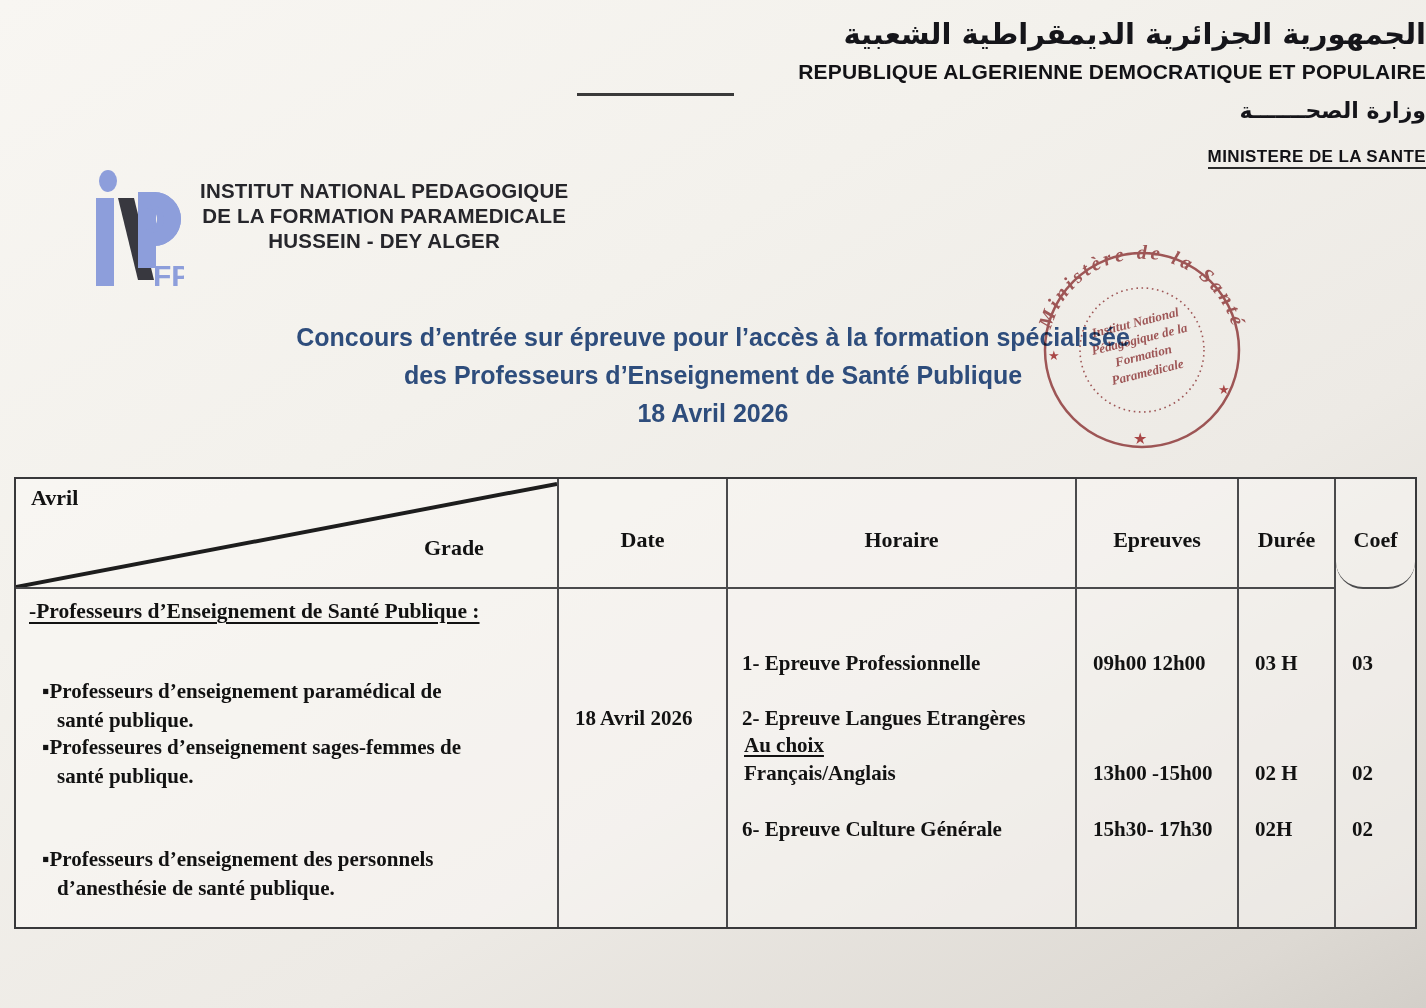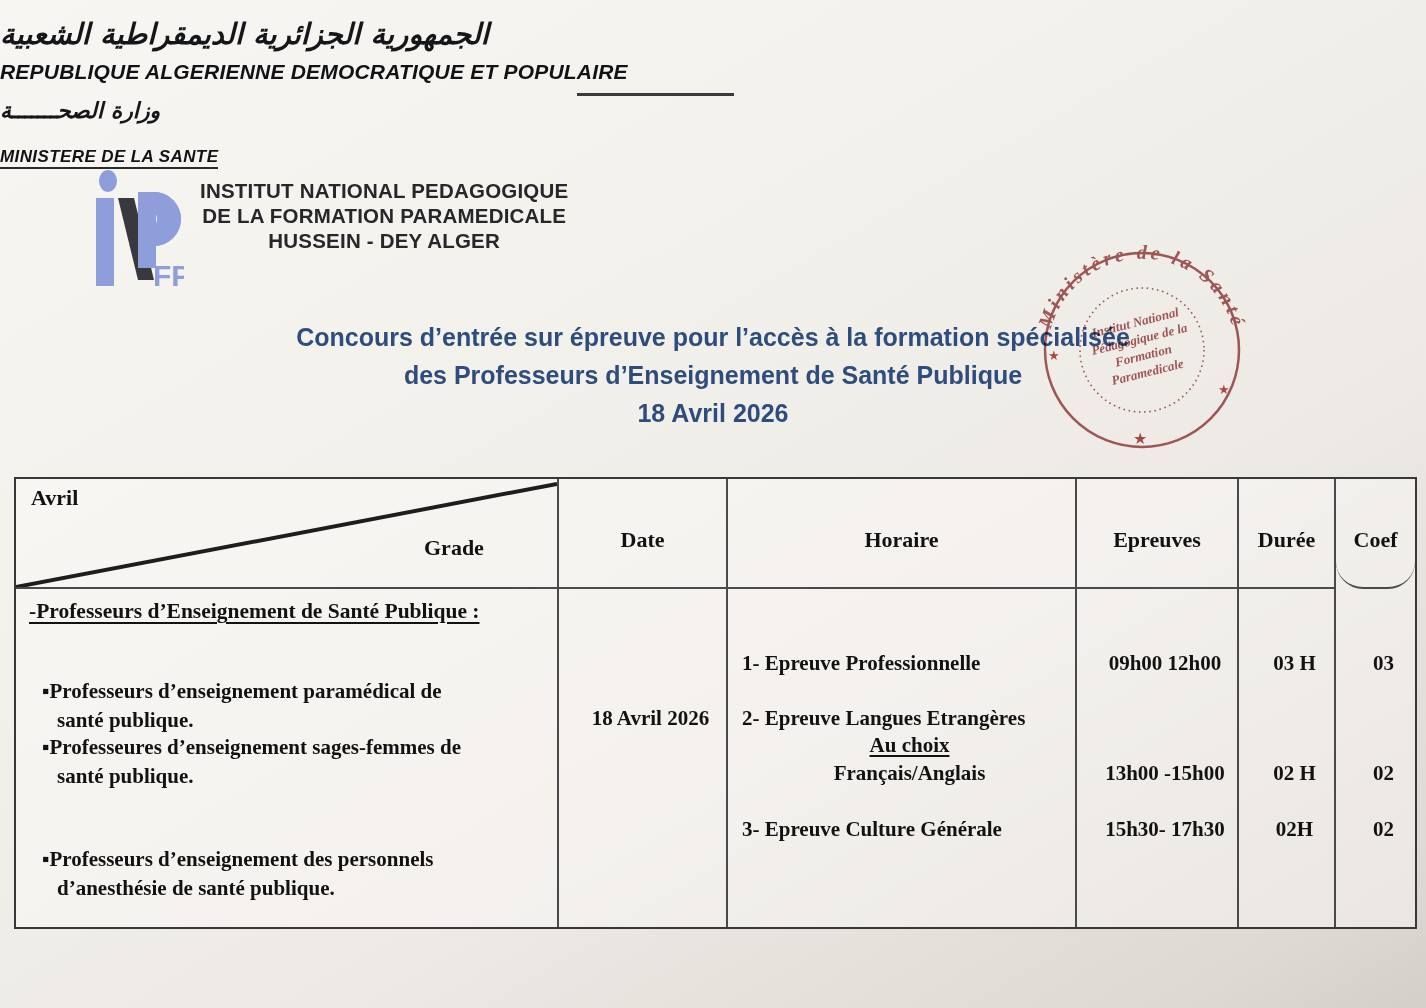--- a/index.html
+++ b/index.html
@@ -5,21 +5,21 @@
   html,body{margin:0;padding:0;}
   .paper{
     position:relative;
     width:1426px;height:1008px;
     background:linear-gradient(150deg,#f8f6f2 0%,#f3f1ec 35%,#edeae5 65%,#ddd9d3 92%,#d3cfc9 100%);
     font-family:"Liberation Sans",sans-serif;
     color:#1b1b1b;
     overflow:hidden;
   }
   
-  .gov-header{position:absolute;top:14px;left:0;right:0;text-align:left;font-style:italic;}
+  .gov-header{position:absolute;top:14px;left:0;right:0;text-align:right;}
   .arabic-republic{font-family:"DejaVu Sans",sans-serif;font-weight:bold;font-size:29px;line-height:40px;color:#15151a;}
   .republic-fr{font-weight:bold;font-size:21px;letter-spacing:.2px;margin-top:6px;color:#121216;}
   .sep-rule{width:157px;height:3px;background:#3a3a3a;margin:9px auto 2px auto;transform:translateX(-58px);}
   .arabic-ministry{font-family:"DejaVu Sans",sans-serif;font-weight:bold;font-size:22px;color:#15151a;}
   .ministry-fr{display:inline-block;font-weight:bold;font-size:17px;letter-spacing:.4px;margin-top:6px;
     padding-bottom:0;border-bottom:2.5px solid #2b2b2b;color:#121216;}
   
   .institute{position:absolute;left:88px;top:168px;display:flex;align-items:flex-start;}
   .inst-logo{width:96px;height:122px;flex:0 0 auto;}
   .inst-name{margin-left:16px;margin-top:10px;text-align:center;font-weight:bold;
@@ -45,21 +45,21 @@
   .hdr{font-size:22px;}
   .hdr-center{display:flex;justify-content:center;align-items:flex-start;padding-top:48px;}
   .corps-label{position:absolute;top:6px;left:15px;font-size:22px;}
   .grade-label{position:absolute;top:56px;left:408px;font-size:22px;}
   .diag{position:absolute;inset:0;width:100%;height:100%;}
   .abs{position:absolute;}
   .body-text{font-size:21px;line-height:29px;}
   .corps-heading{left:13px;top:8px;font-size:21.5px;text-decoration:underline;
     text-decoration-thickness:2px;text-underline-offset:4px;white-space:nowrap;text-align:center;}
   .grade-item{left:26px;right:18px;white-space:pre-line;padding-left:15px;text-indent:-15px;}
-  .centered-line{left:16px;right:0;text-align:center;}
+  .centered-line{left:16px;right:0;text-align:left;}
   .ep-item{left:14px;white-space:nowrap;}
   .u{text-decoration:underline;text-decoration-thickness:2px;text-underline-offset:3px;}
 </style>
 </head>
 <body>
 
 <div class="paper">
 
   <div class="gov-header">
     <div class="arabic-republic">الجمهورية الجزائرية الديمقراطية الشعبية</div>
@@ -148,21 +148,21 @@
 
     <div class="cell last-row body-text">
       <div class="abs centered-line" style="top:115px;">18 Avril 2026</div>
     </div>
 
     <div class="cell last-row body-text">
       <div class="abs ep-item" style="top:60px;">1- Epreuve  Professionnelle</div>
       <div class="abs ep-item" style="top:115px;">2- Epreuve Langues Etrangères</div>
       <div class="abs centered-line u" style="top:142px;">Au choix</div>
       <div class="abs centered-line" style="top:170px;">Français/Anglais</div>
-      <div class="abs ep-item" style="top:226px;">3- Epreuve Culture Générale</div>
+      <div class="abs ep-item" style="top:226px;">6- Epreuve Culture Générale</div>
     </div>
 
     <div class="cell last-row body-text">
       <div class="abs centered-line" style="top:60px;">09h00 12h00</div>
       <div class="abs centered-line" style="top:170px;">13h00 -15h00</div>
       <div class="abs centered-line" style="top:226px;">15h30- 17h30</div>
     </div>
 
     <div class="cell last-row body-text">
       <div class="abs centered-line" style="top:60px;">03 H</div>

